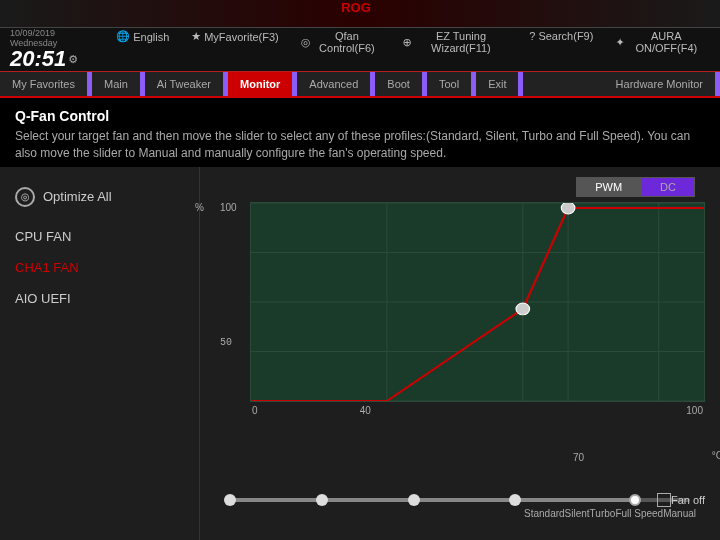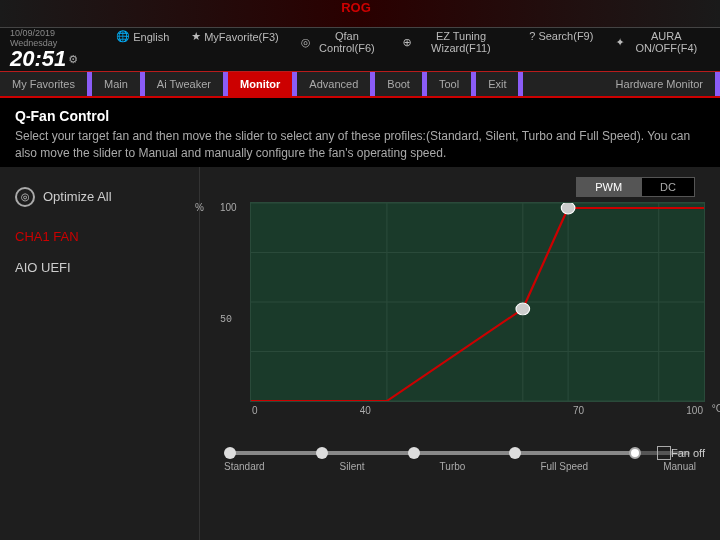--- a/index.html
+++ b/index.html
@@ -187,21 +187,21 @@
     
     .pwm-dc-toggle {
       display: flex;
       align-self: flex-end;
       margin-bottom: 5px;
       margin-right: 10px;
     }
     .toggle-btn {
       padding: 3px 18px;
       border: 1px solid #555;
-      background: #000000;
+      background: #6d28d9;
       color: #aaa;
       font-size: 11px;
       cursor: pointer;
     }
     .toggle-btn.active {
       background: #555;
       color: #fff;
     }
 
     .chart-container {
@@ -263,21 +263,21 @@
       background: #ddd;
       border-radius: 50%;
       cursor: pointer;
     }
     .slider-dot.active {
       background: #fff;
       border: 2px solid #aaa;
     }
     .slider-labels {
       display: flex;
-      justify-content: space-between;
+      justify-content: flex-end;
       margin: 6px 9px 0;
       font-size: 10px;
       color: #aaa;
     }
 
     
     .fan-off-section {
       display: flex;
       align-items: center;
       gap: 0;
@@ -365,20 +365,21 @@
 </div>
 
 <div id="main">
 
   <div id="sidebar">
     <div class="optimize-all">
       <div class="optimize-icon">◎</div>
       <span>Optimize All</span>
     </div>
     <div class="fan-list">
+      <div class="fan-item">CPU FAN</div>
       <div class="fan-item active">CHA1 FAN</div>
       <div class="fan-item">AIO UEFI</div>
     </div>
   </div>
 
   <div id="chart-area">
     <div class="content-wrapper">
 
       <div class="pwm-dc-toggle">
         <button class="toggle-btn active">PWM</button>
@@ -409,21 +410,21 @@
 
             <circle cx="240" cy="107" r="6" fill="#ccc" stroke="#fff" stroke-width="1"></circle>
             <circle cx="280" cy="5" r="6" fill="#ccc" stroke="#fff" stroke-width="1"></circle>
           </svg>
         </div>
         <span style="position:absolute;right:-18px;bottom:22px;font-size:10px;color:#aaa;">°C</span>
 
         <div class="chart-x-labels">
           <span>0</span>
           <span>40</span>
-          <span style="margin-left:100px;">70</span>
+          <span style="margin-left:100px;margin-top:47px;">70</span>
           <span>100</span>
         </div>
       </div>
 
       <div class="speed-slider-section">
         <div style="position:relative;">
           <div class="slider-track">
             <div class="slider-track-filled"></div>
             <div class="slider-dot" style="left:0%"></div>
             <div class="slider-dot" style="left:20%"></div>

